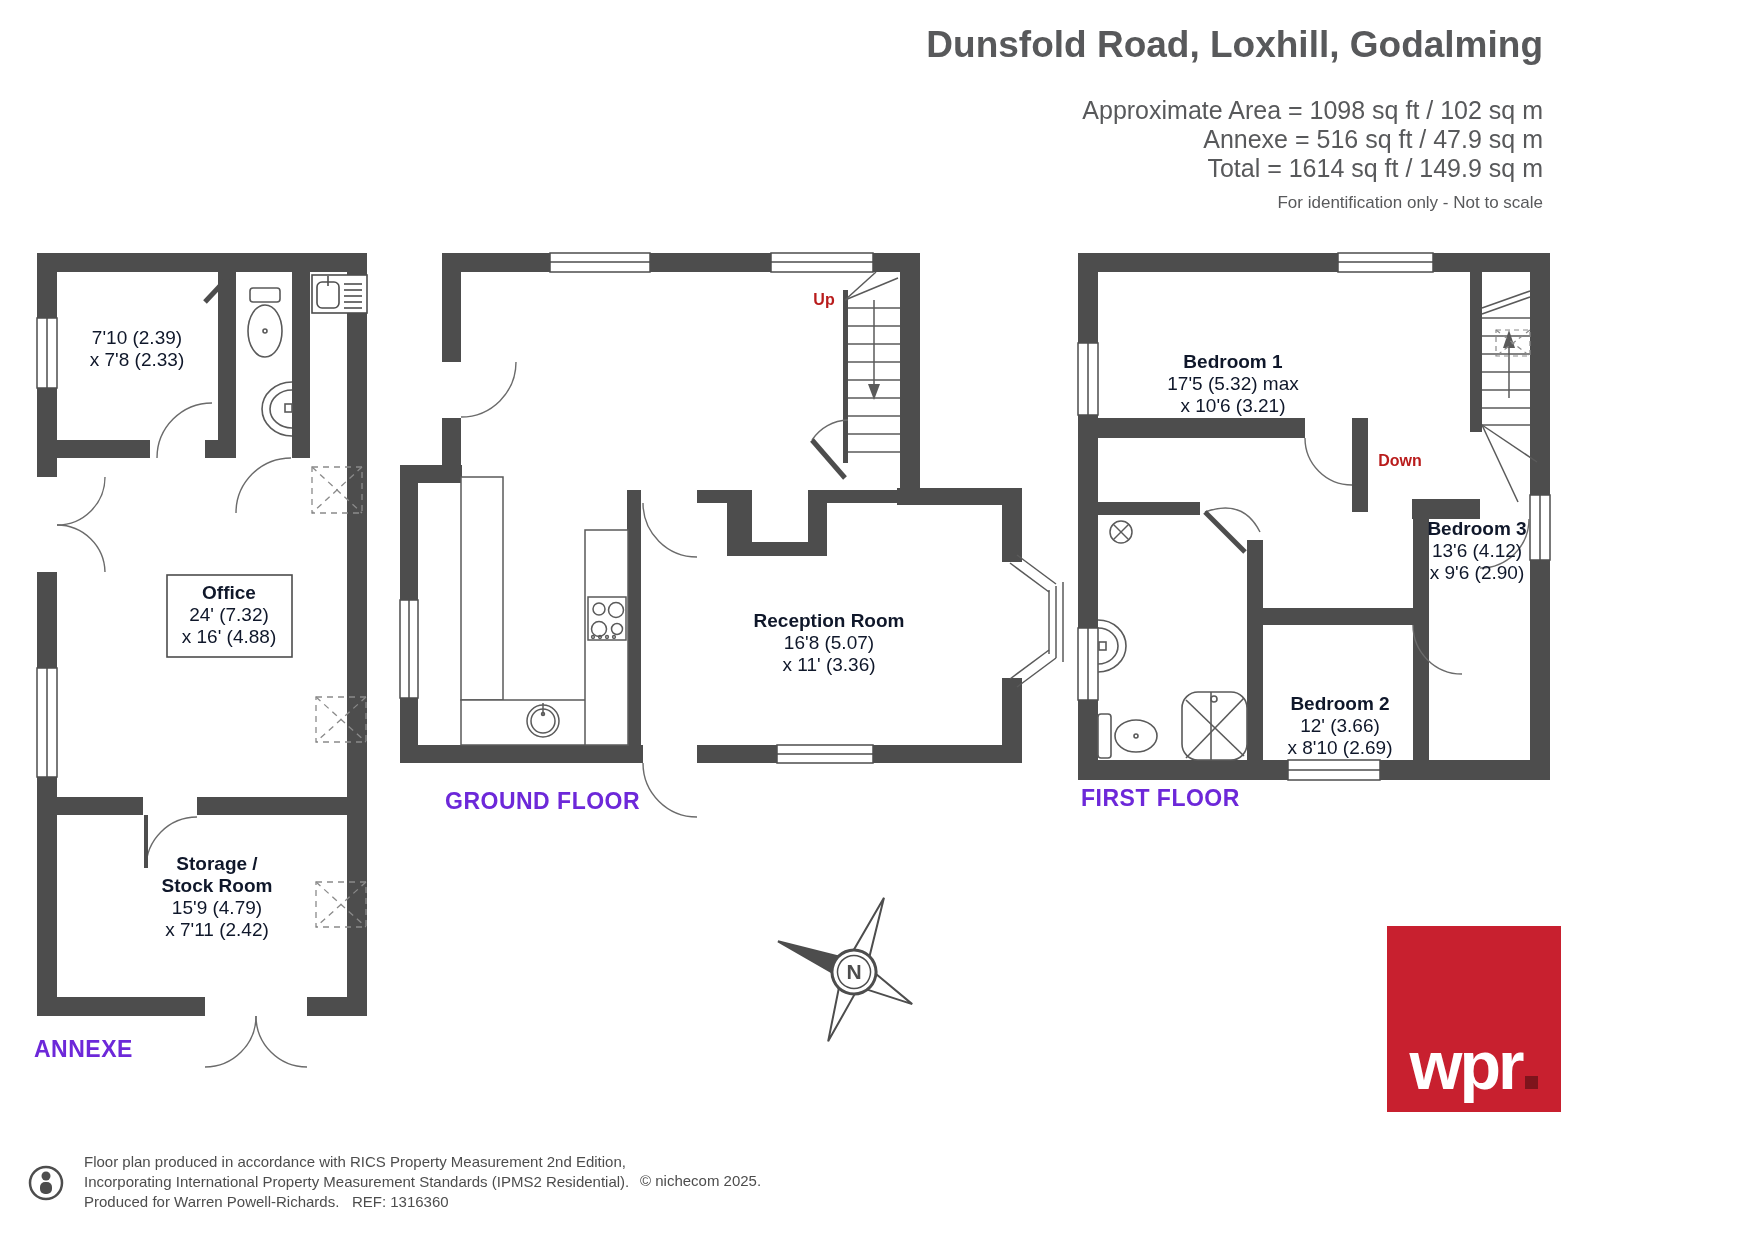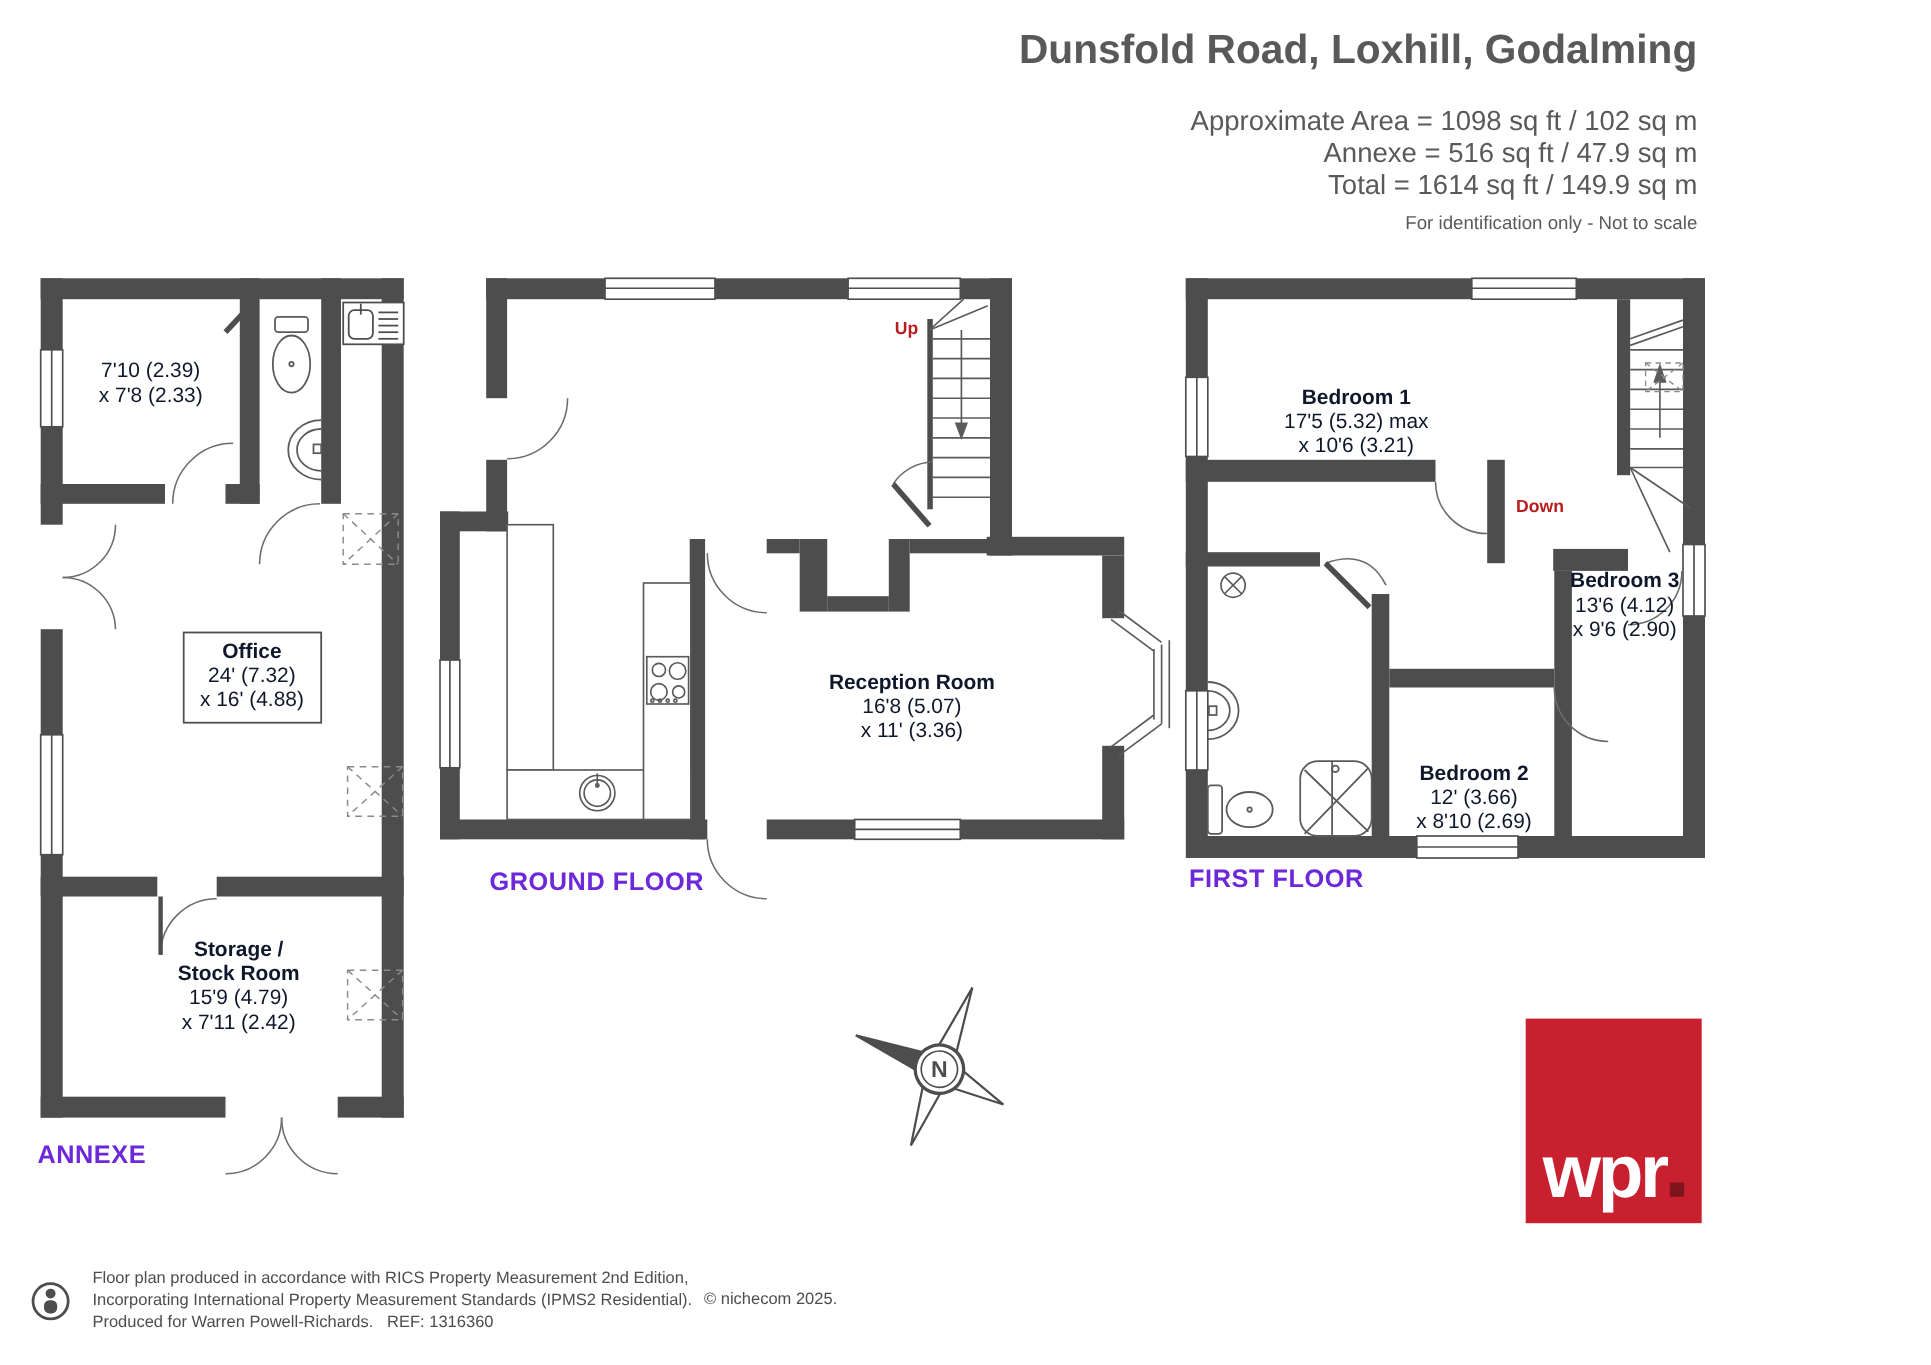--- a/index.html
+++ b/index.html
@@ -10,21 +10,21 @@
        font-size:19px;line-height:22px;color:#0f172a;white-space:nowrap;}
   .roomname{font-weight:bold;}
   .floorlbl{position:absolute;font-size:23px;font-weight:bold;color:#6d28d9;letter-spacing:.5px;white-space:nowrap;}
   .small-dir{position:absolute;font-size:16px;font-weight:bold;color:#b91c1c;transform:translateX(-50%);}
   #header{position:absolute;right:212px;top:24px;text-align:right;color:#58595b;}
   #header .title{font-size:37px;font-weight:bold;line-height:42px;text-align:right;}
   #header .area{font-size:25px;line-height:29px;margin-top:30px;}
   #header .note{font-size:17px;margin-top:10px;}
   #footer{position:absolute;left:84px;top:1152px;font-size:15px;line-height:20px;color:#4d4d4d;}
   #copyright{position:absolute;left:640px;top:1172px;font-size:15px;color:#4d4d4d;}
-  #logo{position:absolute;left:1387px;top:926px;width:160px;height:186px;
+  #logo{position:absolute;left:1387px;top:926px;width:174px;height:186px;
         display:flex;align-items:flex-end;justify-content:center;}
   #logo .wpr{color:#fff;font-size:68px;font-weight:bold;letter-spacing:-3px;line-height:58px;padding-bottom:18px;}
   #logo .dot{display:inline-block;width:13px;height:13px;margin-left:4px;}
 </style>
 </head>
 <body>
 
 <div id="page">
 
 <svg width="1755" height="1241" viewBox="0 0 1755 1241">

